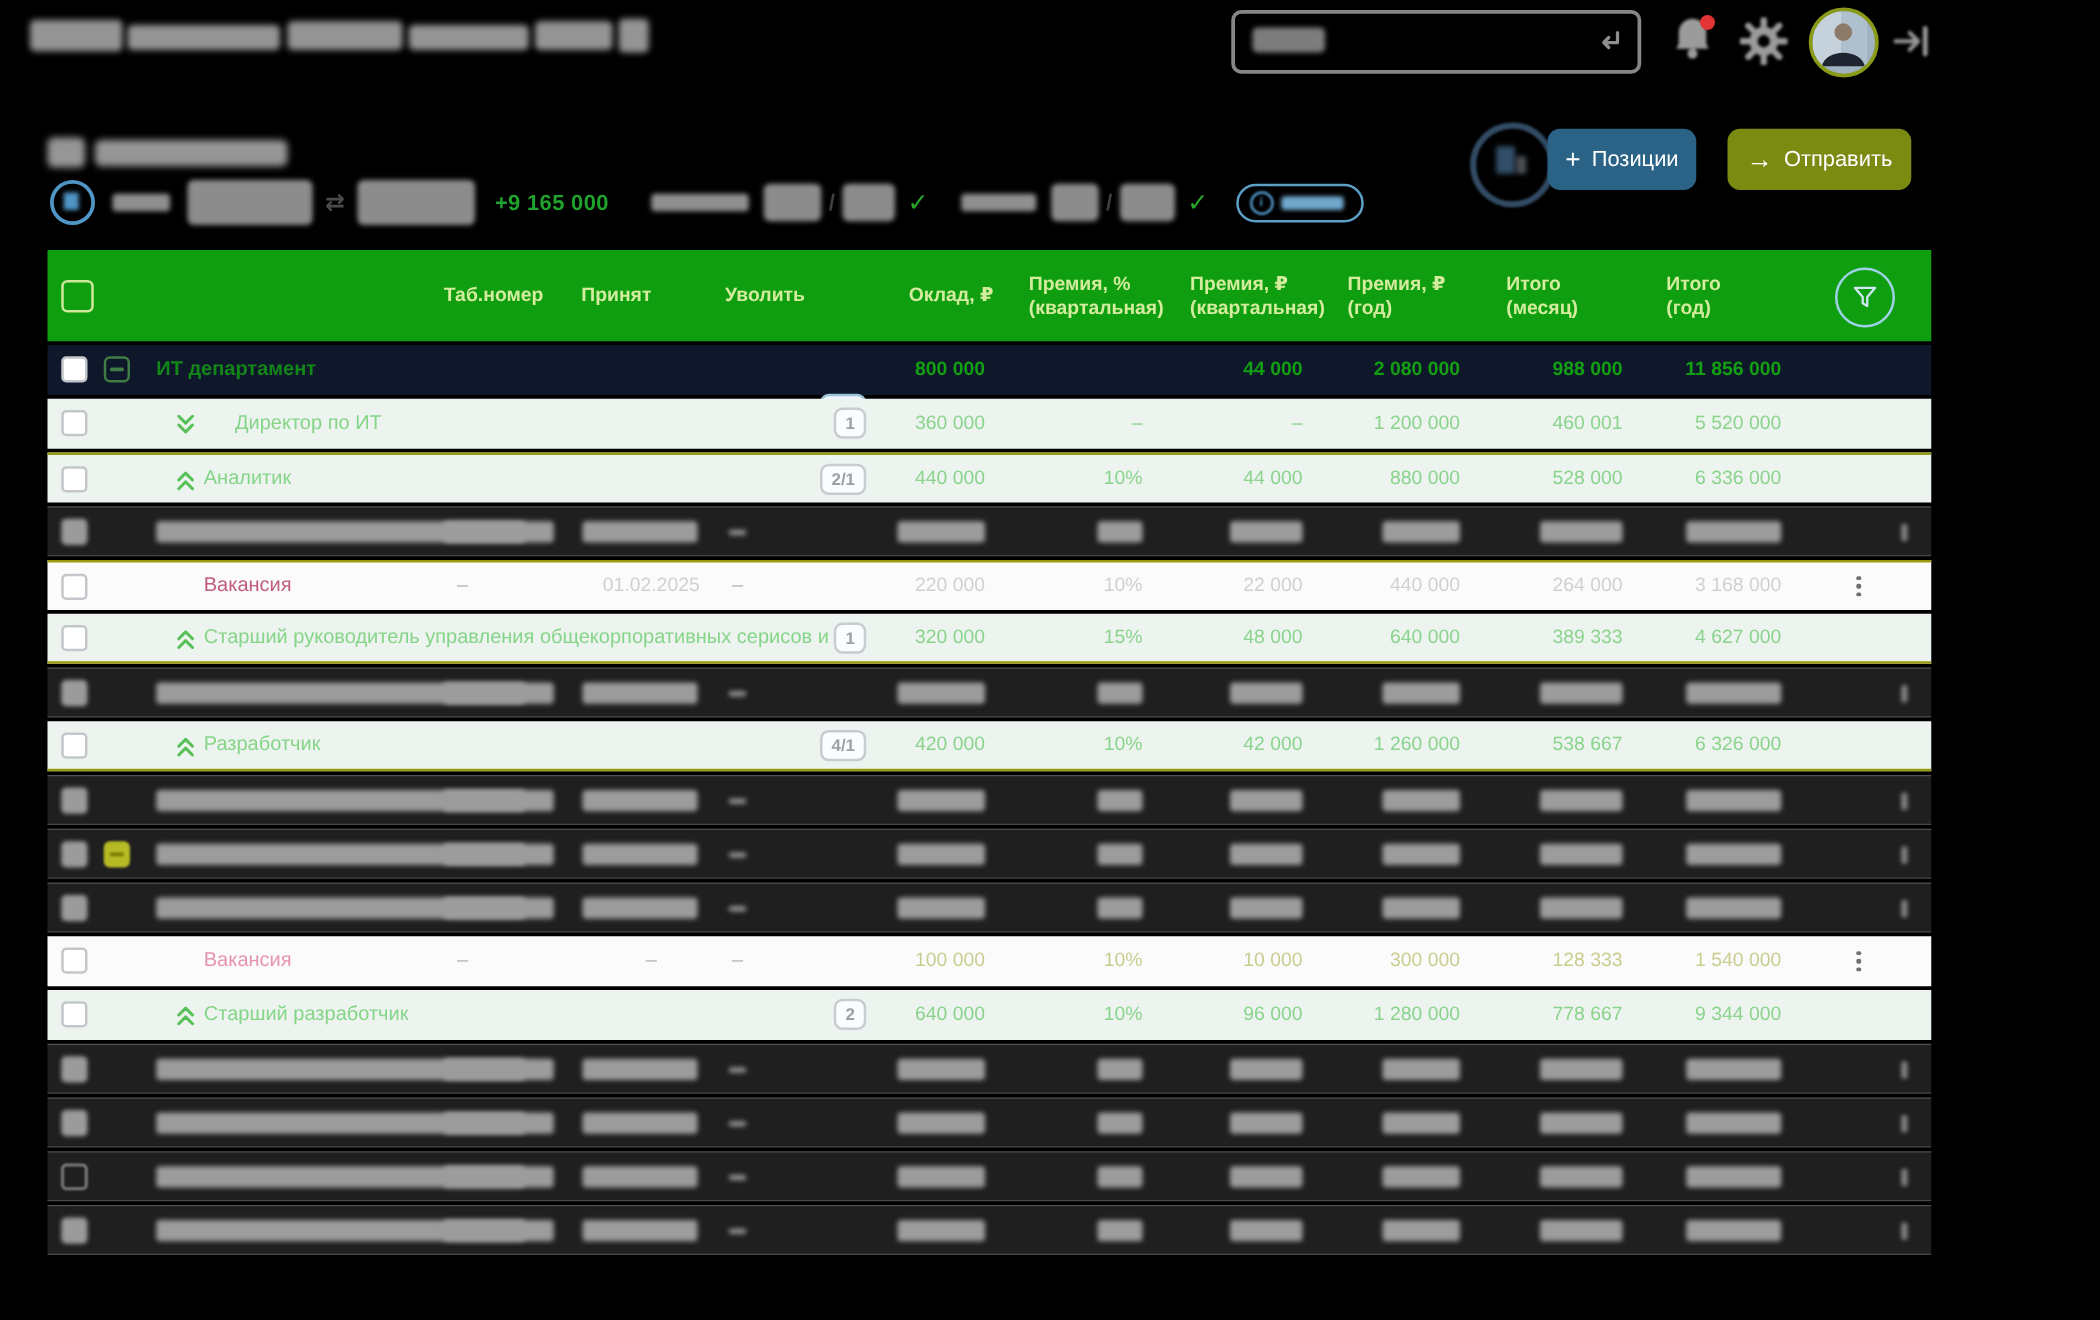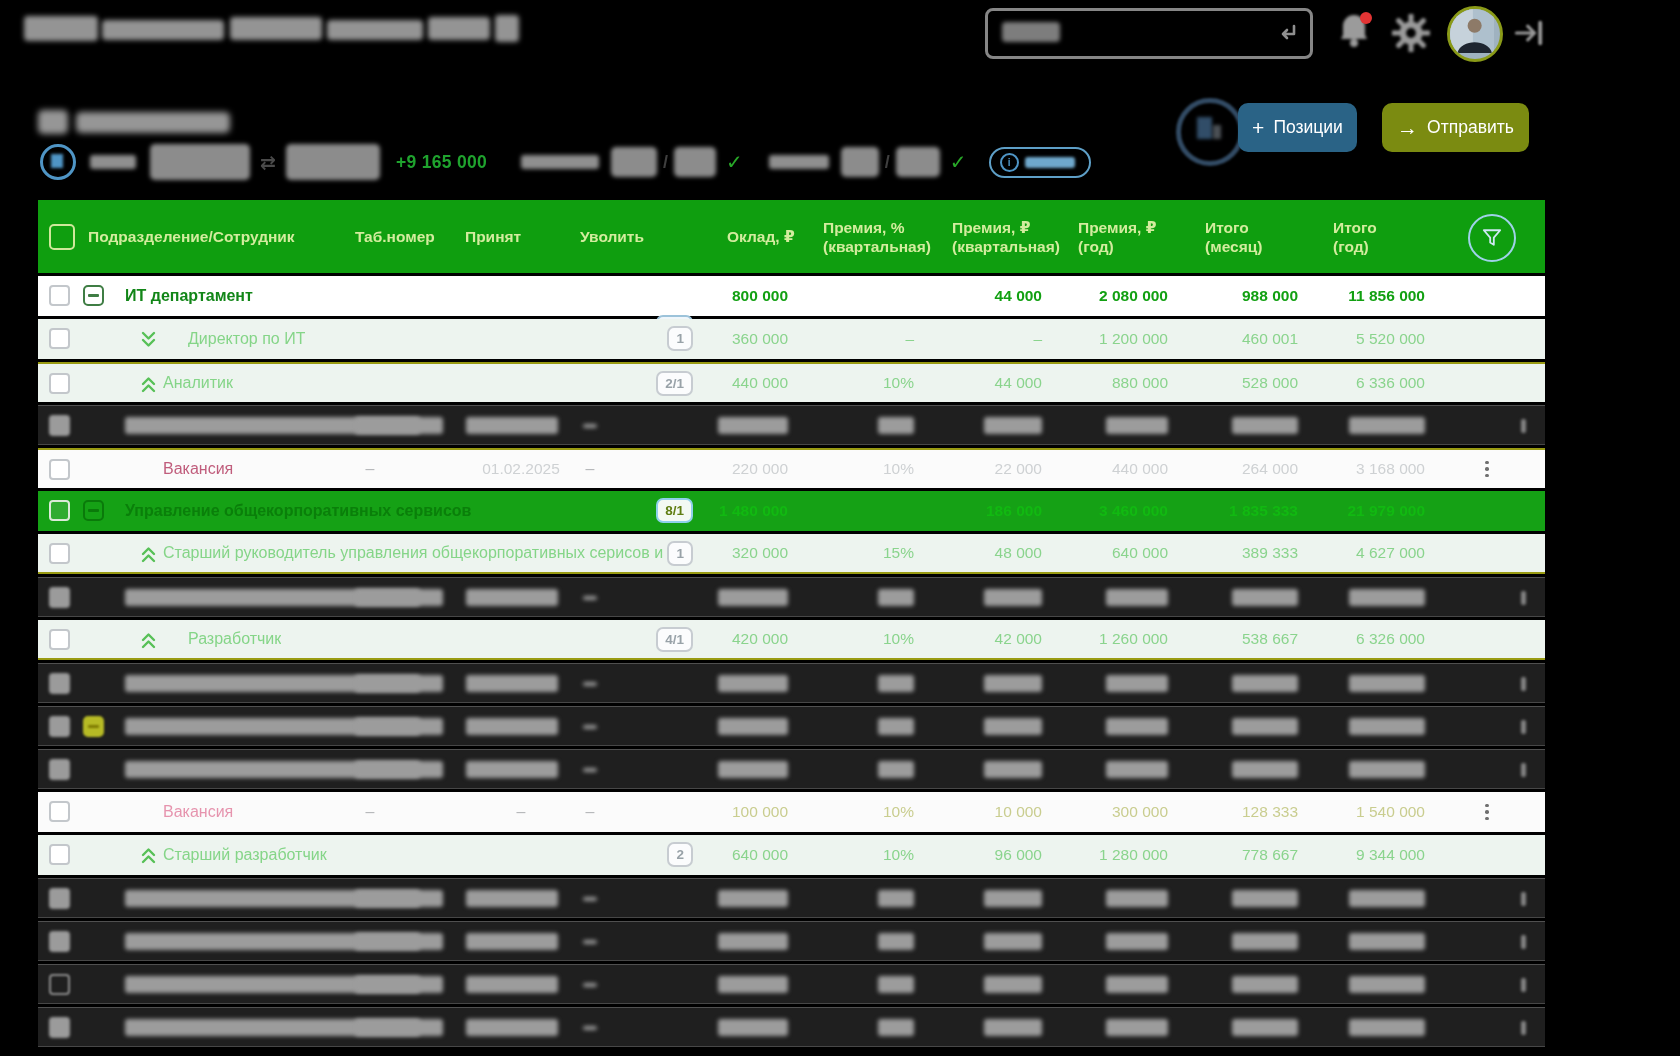--- a/index.html
+++ b/index.html
@@ -49,21 +49,21 @@
   
   .table{position:absolute;left:38px;top:200px;width:1507px;}
   .thead{position:relative;height:73px;background:#0f9e0f;}
   .hcell{position:absolute;top:0;height:100%;display:flex;flex-direction:column;justify-content:center;
          color:#d3ec9e;font-size:15.5px;font-weight:700;line-height:19px;white-space:nowrap;}
   .hcb{position:absolute;left:11px;top:24px;width:22px;height:22px;border:2.5px solid #cfe89b;border-radius:5px;}
   .filter{position:absolute;left:1430px;top:14px;width:44px;height:44px;border-radius:50%;
           border:2px solid #9fd2e8;display:flex;align-items:center;justify-content:center;}
   .rows{position:relative;margin-top:3px;display:flex;flex-direction:column;gap:3px;}
   .row{position:relative;height:40px;box-sizing:border-box;font-size:16px;}
-  .row-dept{background:#ffffff;padding-left:12px;}
+  .row-dept{background:#0f172a;padding-left:12px;}
   .row-dept-sel{background:#15a115;}
   .row-pos{background:#edf4ef;}
   .row-vac{background:#fbfbfb;}
   .row-red{background:rgba(255,255,255,.12);border-top:1px solid rgba(255,255,255,.22);
            border-bottom:1px solid rgba(255,255,255,.18);}
   .olive-top{border-top:2.5px solid #999b12;}
   .olive-bot{border-bottom:2.5px solid #999b12;}
   .cell{position:absolute;top:0;height:100%;display:flex;align-items:center;white-space:nowrap;}
   .cen{justify-content:center;}
   .num{position:absolute;top:0;height:100%;display:flex;align-items:center;white-space:nowrap;font-size:15.5px;}
@@ -218,23 +218,20 @@
   </section>
 
   <section class="table">
     <div class="thead" id="thead">
       <span class="hcb"></span>
       <span class="filter">
         <svg width="20" height="20" viewBox="0 0 22 21">
           <path d="M2,2 h18 l-7,8 v8 l-4,-2.5 v-5.5 z" fill="none" stroke="#cfe8f4" stroke-width="2" stroke-linejoin="round"></path>
         </svg>
       </span>
-    <div class="hcell" style="left: 50px;">
-          <span>Подразделение/Сотрудник</span>
-        </div>
         <div class="hcell" style="left: 317px;">
           <span>Таб.номер</span>
         </div>
         <div class="hcell" style="left: 427px;">
           <span>Принят</span>
         </div>
         <div class="hcell" style="left: 542px;">
           <span>Уволить</span>
         </div>
         <div class="hcell" style="left: 689px;">
@@ -328,33 +325,20 @@
           <div class="num" style="right: 503px;">22 000</div>
           <div class="num" style="right: 377px;">440 000</div>
           <div class="num" style="right: 247px;">264 000</div>
           <div class="num" style="right: 120px;">3 168 000</div>
           <div class="kebab">
             <i></i>
             <i></i>
             <i></i>
           </div>
         </div>
-        <div class="row row-dept-sel">
-          <div class="cb cb-green"></div>
-          <div class="exp exp-green">
-            <i></i>
-          </div>
-          <div class="name" style="left: 87px;">Управление общекорпоративных сервисов</div>
-          <div class="badge badge-blue-sel" style="right: 852px;">8/1</div>
-          <div class="num" style="right: 757px;">1 480 000</div>
-          <div class="num" style="right: 503px;">186 000</div>
-          <div class="num" style="right: 377px;">3 460 000</div>
-          <div class="num" style="right: 247px;">1 835 333</div>
-          <div class="num" style="right: 120px;">21 979 000</div>
-        </div>
         <div class="row row-pos olive-bot">
           <div class="cb"></div>
           <svg class="chev up" width="15" height="17" viewBox="0 0 15 17">
             <path d="M2,2 L7.5,7.5 L13,2 M2,9 L7.5,14.5 L13,9" fill="none" stroke="#57c057" stroke-width="2.4" stroke-linecap="round" stroke-linejoin="round"></path>
           </svg>
           <div class="name name2" style="left: 125px;">Старший руководитель управления общекорпоративных серисов и ...</div>
           <div class="badge badge-grey" style="right: 852px;">1</div>
           <div class="num" style="right: 757px; text-align: right;">320 000</div>
           <div class="num" style="right: 631px;">15%</div>
           <div class="num" style="right: 503px;">48 000</div>
@@ -374,21 +358,21 @@
           <div class="rblob" style="right: 377px; width: 62px;"></div>
           <div class="rblob" style="right: 247px; width: 66px;"></div>
           <div class="rblob" style="right: 120px; width: 76px;"></div>
           <div class="rtick"></div>
         </div>
         <div class="row row-pos olive-bot">
           <div class="cb"></div>
           <svg class="chev up" width="15" height="17" viewBox="0 0 15 17">
             <path d="M2,2 L7.5,7.5 L13,2 M2,9 L7.5,14.5 L13,9" fill="none" stroke="#57c057" stroke-width="2.4" stroke-linecap="round" stroke-linejoin="round"></path>
           </svg>
-          <div class="name name2" style="left: 125px; margin-left: 25px;">Разработчик</div>
+          <div class="name name2" style="left: 125px;">Разработчик</div>
           <div class="badge badge-grey" style="right: 852px;">4/1</div>
           <div class="num" style="right: 757px;">420 000</div>
           <div class="num" style="right: 631px;">10%</div>
           <div class="num" style="right: 503px;">42 000</div>
           <div class="num" style="right: 377px;">1 260 000</div>
           <div class="num" style="right: 247px;">538 667</div>
           <div class="num" style="right: 120px;">6 326 000</div>
         </div>
         <div class="row row-red">
           <div class="cb cb-blob"></div>

